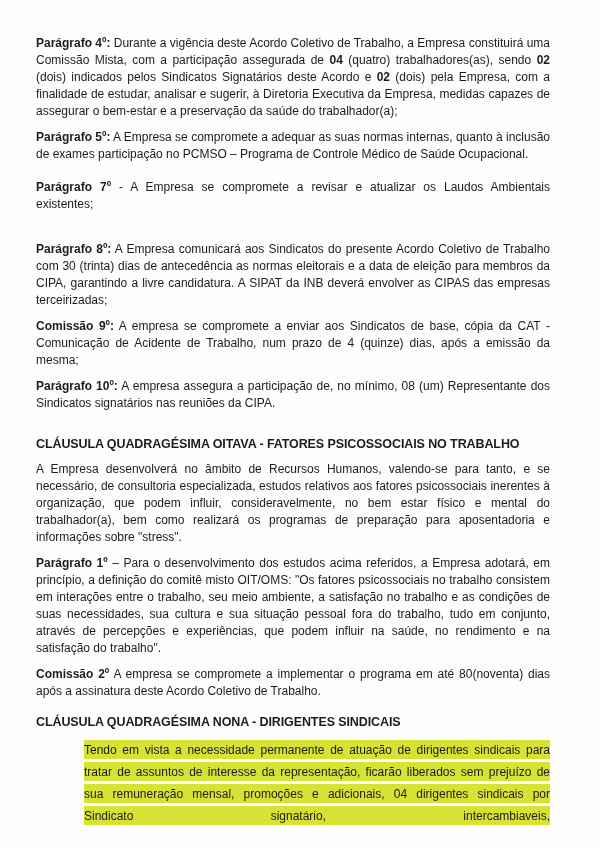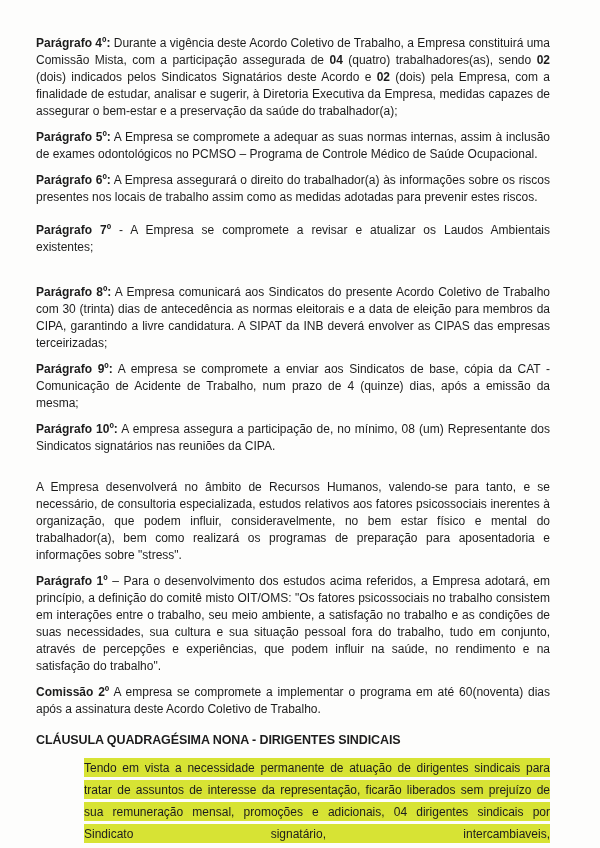--- a/index.html
+++ b/index.html
@@ -29,25 +29,25 @@
     padding:2.5px 0;
     box-decoration-break:clone;margin-left:48px;-webkit-box-decoration-break:clone;
   }
 </style>
 </head>
 <body>
 
 <div class="page" data-name="document-page" style="background: rgb(253, 253, 252); color: rgb(28, 28, 28);">
   <div id="doc" data-name="document-body">
       <div class="block paragraph" data-name="paragrafo-4"><span class="seg-bold" data-name="paragrafo-4-segment">Parágrafo 4º:</span><span class="seg" data-name="paragrafo-4-segment"> Durante a vigência deste Acordo Coletivo de Trabalho, a Empresa constituirá uma Comissão Mista, com a participação assegurada de </span><span class="seg-bold" data-name="paragrafo-4-segment">04</span><span class="seg" data-name="paragrafo-4-segment"> (quatro) trabalhadores(as), sendo </span><span class="seg-bold" data-name="paragrafo-4-segment">02</span><span class="seg" data-name="paragrafo-4-segment"> (dois) indicados pelos Sindicatos Signatários deste Acordo e </span><span class="seg-bold" data-name="paragrafo-4-segment">02</span><span class="seg" data-name="paragrafo-4-segment"> (dois) pela Empresa, com a finalidade de estudar, analisar e sugerir, à Diretoria Executiva da Empresa, medidas capazes de assegurar o bem-estar e a preservação da saúde do trabalhador(a);</span></div>
-      <div class="block paragraph" data-name="paragrafo-5"><span class="seg-bold" data-name="paragrafo-5-segment">Parágrafo 5º:</span><span class="seg" data-name="paragrafo-5-segment"> A Empresa se compromete a adequar as suas normas internas, assim à inclusão de exames odontológicos no PCMSO – Programa de Controle Médico de Saúde Ocupacional.</span></div>
-      <div class="block paragraph" data-name="paragrafo-6"><span class="seg-bold" data-name="paragrafo-6-segment">Parágrafo 6º:</span><span class="seg" data-name="paragrafo-6-segment"> A Empresa assegurará o direito do trabalhador(a) às informações sobre os riscos presentes nos locais de trabalho assim como as medidas adotadas para prevenir estes riscos.</span></div>
+      <div class="block paragraph" data-name="paragrafo-5"><span class="seg-bold" data-name="paragrafo-5-segment">Parágrafo 5º:</span><span class="seg" data-name="paragrafo-5-segment"> A Empresa se compromete a adequar as suas normas internas, quanto à inclusão de exames participação no PCMSO – Programa de Controle Médico de Saúde Ocupacional.</span></div>
       <div class="block paragraph" data-name="paragrafo-7"><span class="seg-bold" data-name="paragrafo-7-segment">Parágrafo 7º</span><span class="seg" data-name="paragrafo-7-segment"> - A Empresa se compromete a revisar e atualizar os Laudos Ambientais existentes;</span></div>
       <div class="block paragraph" data-name="paragrafo-8"><span class="seg-bold" data-name="paragrafo-8-segment">Parágrafo 8º:</span><span class="seg" data-name="paragrafo-8-segment"> A Empresa comunicará aos Sindicatos do presente Acordo Coletivo de Trabalho com 30 (trinta) dias de antecedência as normas eleitorais e a data de eleição para membros da CIPA, garantindo a livre candidatura. A SIPAT da INB deverá envolver as CIPAS das empresas terceirizadas;</span></div>
-      <div class="block paragraph" data-name="paragrafo-9"><span class="seg-bold" data-name="paragrafo-9-segment">Parágrafo 9º:</span><span class="seg" data-name="paragrafo-9-segment"> A empresa se compromete a enviar aos Sindicatos de base, cópia da CAT - Comunicação de Acidente de Trabalho, num prazo de 4 (quinze) dias, após a emissão da mesma;</span></div>
+      <div class="block paragraph" data-name="paragrafo-9"><span class="seg-bold" data-name="paragrafo-9-segment">Comissão 9º:</span><span class="seg" data-name="paragrafo-9-segment"> A empresa se compromete a enviar aos Sindicatos de base, cópia da CAT - Comunicação de Acidente de Trabalho, num prazo de 4 (quinze) dias, após a emissão da mesma;</span></div>
       <div class="block paragraph" data-name="paragrafo-10"><span class="seg-bold" data-name="paragrafo-10-segment">Parágrafo 10º:</span><span class="seg" data-name="paragrafo-10-segment"> A empresa assegura a participação de, no mínimo, 08 (um) Representante dos Sindicatos signatários nas reuniões da CIPA.</span></div>
+      <div class="block heading" data-name="clausula-48-heading">CLÁUSULA QUADRAGÉSIMA OITAVA - FATORES PSICOSSOCIAIS NO TRABALHO</div>
       <div class="block paragraph" data-name="clausula-48-body"><span class="seg" data-name="clausula-48-body-segment">A Empresa desenvolverá no âmbito de Recursos Humanos, valendo-se para tanto, e se necessário, de consultoria especializada, estudos relativos aos fatores psicossociais inerentes à organização, que podem influir, consideravelmente, no bem estar físico e mental do trabalhador(a), bem como realizará os programas de preparação para aposentadoria e informações sobre "stress".</span></div>
       <div class="block paragraph" data-name="clausula-48-paragrafo-1"><span class="seg-bold" data-name="clausula-48-paragrafo-1-segment">Parágrafo 1º</span><span class="seg" data-name="clausula-48-paragrafo-1-segment"> – Para o desenvolvimento dos estudos acima referidos, a Empresa adotará, em princípio, a definição do comitê misto OIT/OMS: "Os fatores psicossociais no trabalho consistem em interações entre o trabalho, seu meio ambiente, a satisfação no trabalho e as condições de suas necessidades, sua cultura e sua situação pessoal fora do trabalho, tudo em conjunto, através de percepções e experiências, que podem influir na saúde, no rendimento e na satisfação do trabalho".</span></div>
-      <div class="block paragraph" data-name="clausula-48-paragrafo-2"><span class="seg-bold" data-name="clausula-48-paragrafo-2-segment">Comissão 2º</span><span class="seg" data-name="clausula-48-paragrafo-2-segment"> A empresa se compromete a implementar o programa em até 60(noventa) dias após a assinatura deste Acordo Coletivo de Trabalho.</span></div>
+      <div class="block paragraph" data-name="clausula-48-paragrafo-2"><span class="seg-bold" data-name="clausula-48-paragrafo-2-segment">Comissão 2º</span><span class="seg" data-name="clausula-48-paragrafo-2-segment"> A empresa se compromete a implementar o programa em até 80(noventa) dias após a assinatura deste Acordo Coletivo de Trabalho.</span></div>
       <div class="block heading" data-name="clausula-49-heading">CLÁUSULA QUADRAGÉSIMA NONA - DIRIGENTES SINDICAIS</div>
       <div class="block paragraph highlight" data-name="clausula-49-text"><span class="seg hl" data-name="clausula-49-text-segment">Tendo em vista a necessidade permanente de atuação de dirigentes sindicais para tratar de assuntos de interesse da representação, ficarão liberados sem prejuízo de sua remuneração mensal, promoções e adicionais, 04 dirigentes sindicais por Sindicato signatário, intercambiaveis,</span></div>
     </div>
 </div>
 
 </body></html>

